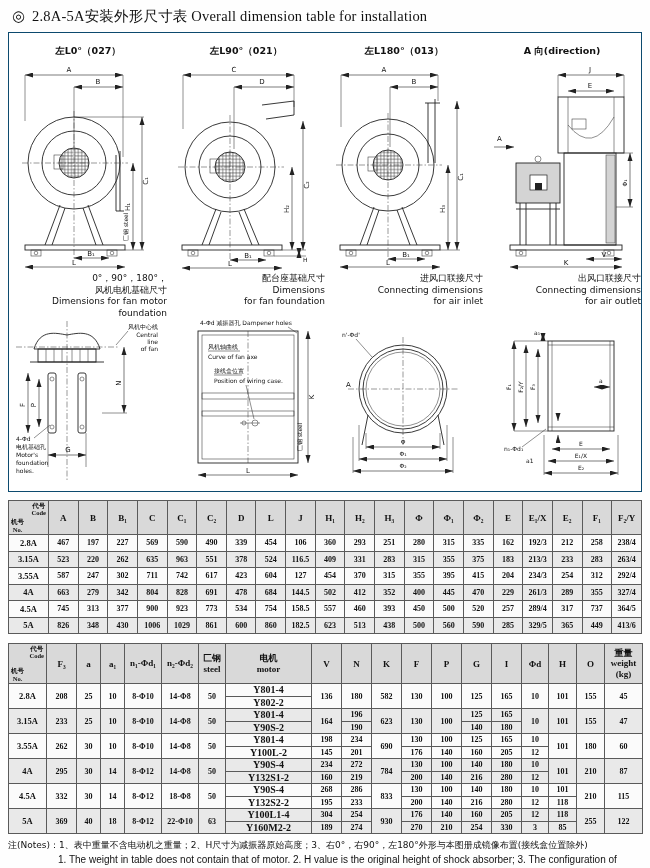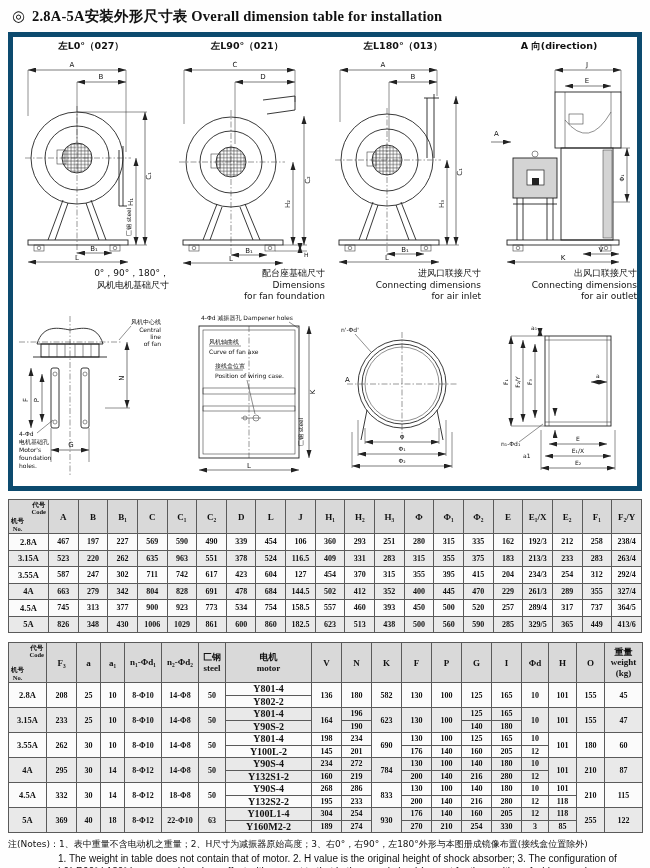--- a/index.html
+++ b/index.html
@@ -1,20 +1,20 @@
 <!DOCTYPE html>
 <html><head>
 <meta charset="utf-8">
 <style>
   html,body{margin:0;padding:0}
   body{width:650px;height:868px;background:#fefefe;font-family:"Liberation Serif",serif;color:#111;overflow:hidden}
   .title-row{display:flex;align-items:center;gap:7px;padding:7px 12px 2px}
   .bullet{font-size:15px;line-height:1}
-  .title-text{font-weight:bold;font-size:14.5px;letter-spacing:.2px}
-  .panel{margin:4px 8px 0;border:5px solid #0c4a6e;height:446px;padding-top:3px;background:#fff}
+  .title-text{font-weight:normal;font-size:14.5px;letter-spacing:.2px}
+  .panel{margin:4px 8px 0;border:1px solid #0c4a6e;height:446px;padding-top:12px;background:#fff}
   .dgrid{display:grid;grid-template-columns:repeat(4,1fr)}
   .dhead{text-align:center;font-family:"DejaVu Sans",sans-serif;font-size:9.5px;font-weight:bold;height:14px}
   .cap{text-align:right;font-family:"DejaVu Sans",sans-serif;font-size:9px;line-height:1.3;height:44px;padding-top:2px}
   svg.diag{display:block;margin:0 auto}
   svg .ln{stroke:#222;stroke-width:.9;fill:none}
   svg .thin{stroke:#333;stroke-width:.55;fill:none}
   svg .cl{stroke:#333;stroke-width:.5;stroke-dasharray:6 2 1.5 2;fill:none}
   svg .dim{stroke:#222;stroke-width:.6;fill:none;marker-start:url(#mB);marker-end:url(#mA)}
   svg .dima{stroke:#222;stroke-width:.6;fill:none;marker-end:url(#mA)}
   svg text{font:7px "DejaVu Sans",sans-serif;fill:#111}
@@ -214,20 +214,21 @@
         <text x="118" y="198" text-anchor="middle">V</text>
       <line class="dim" x1="24" y1="208" x2="136" y2="208"></line>
         <text x="80" y="206" text-anchor="middle">K</text>
     </svg>
   </div>
 
   <div class="dgrid">
     <div class="cap">
       <div>0°，90°，180°，</div>
         <div>风机电机基础尺寸</div>
+        <div>Dimensions for fan motor foundation</div>
     </div>
     <div class="cap">
       <div>配台座基础尺寸</div>
         <div>Dimensions</div>
         <div>for fan foundation</div>
     </div>
     <div class="cap">
       <div>进风口联接尺寸</div>
         <div>Connecting dimensions</div>
         <div>for air inlet</div>

